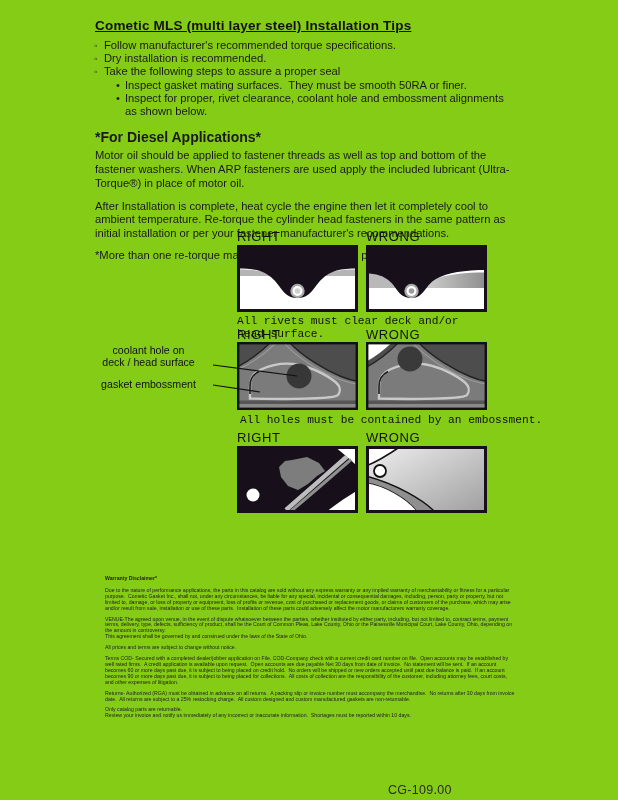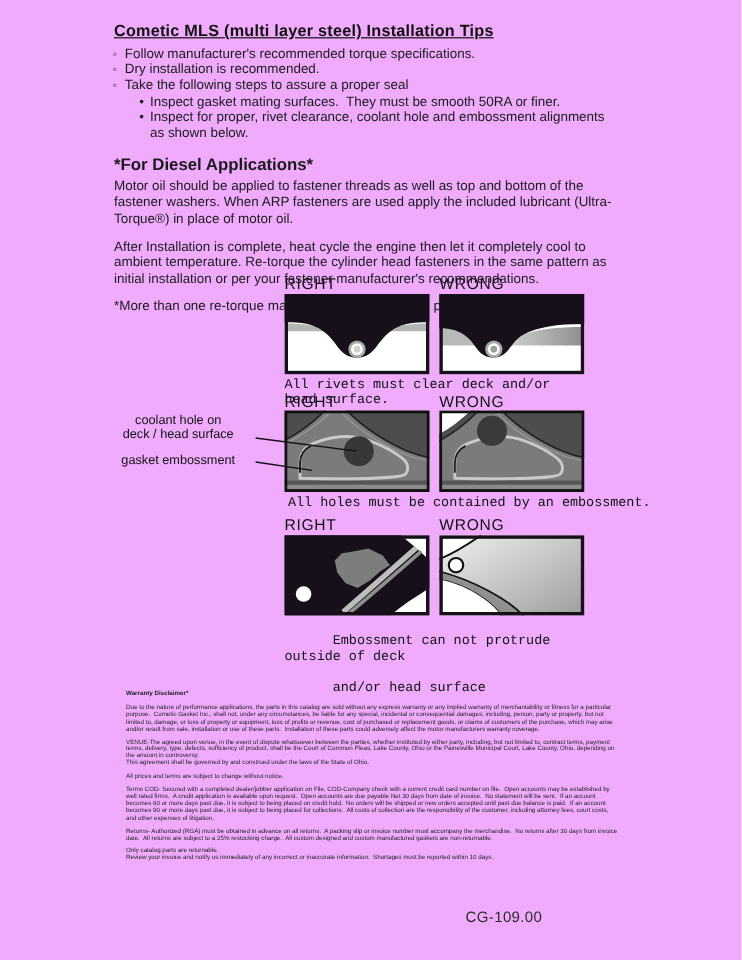--- a/index.html
+++ b/index.html
@@ -1,17 +1,17 @@
 <!DOCTYPE html>
 <html><head>
 <meta charset="utf-8">
 <style>
   html,body{margin:0;padding:0;background:#ffffff;}
   .page{
-    position:relative;width:618px;height:800px;background:#f0abfc;
+    position:relative;width:618px;height:800px;background:#84cc16;
     font-family:"Liberation Sans","DejaVu Sans",sans-serif;color:#1a1a1a;overflow:hidden;
   }
   
   .text-top{position:absolute;left:95px;top:18px;width:416px;}
   .doc-title{
     font-size:13.5px;font-weight:bold;text-decoration:underline;
     margin:0 0 6px 0;letter-spacing:.2px;color:#111;
   }
   .tips{list-style:none;margin:0;padding:0;font-size:11.2px;line-height:13.2px;}
   .tips li{position:relative;padding-left:9px;white-space:pre-wrap;}
@@ -42,21 +42,21 @@
   .leaders{position:absolute;left:0;top:0;pointer-events:none;}
   .row2 .caption{position:absolute;left:240px;top:87px;margin:0;}
   .row1{left:237px;top:229px;width:250px;}
   .row3{left:237px;top:430px;width:250px;}
   
   .legal{position:absolute;left:105px;top:576px;width:412px;font-size:5.2px;line-height:5.9px;color:#222;}
   .legal-heading{font-weight:bold;margin:0 0 6px 0;}
   .legal p{margin:0 0 5px 0;white-space:pre-wrap;}
   .legal p.tight{margin-bottom:0;}
   
-  .page-code{position:absolute;left:388px;top:757px;font-size:12.5px;letter-spacing:.3px;color:#2b2b2b;}
+  .page-code{position:absolute;left:388px;top:783px;font-size:12.5px;letter-spacing:.3px;color:#2b2b2b;}
 </style>
 </head>
 <body>
 
 <div class="page">
 
   <div class="text-top">
     <h1 class="doc-title">Cometic MLS (multi layer steel) Installation Tips</h1>
     <ul class="tips">
       <li class="lvl1">Follow manufacturer's recommended torque specifications.</li>
@@ -183,24 +183,20 @@
         <rect width="121" height="67" fill="url(#g-band)"></rect>
         <path d="M0,0 H35 C22,9 10,16 0,20 Z" fill="#ffffff"></path>
         <path d="M35,0 C22,9 10,16 0,20" fill="none" stroke="#111111" stroke-width="1.6"></path>
         <path d="M0,30 C30,38 58,54 70,67 L52,67 C42,54 22,41 0,37 Z" fill="#8f8f8f"></path>
         <path d="M0,30 C30,38 58,54 70,67 M0,37 C22,41 42,54 52,67" fill="none" stroke="#111111" stroke-width="1.4"></path>
         <path d="M0,37 C22,41 42,54 52,67 L0,67 Z" fill="#ffffff"></path>
         <circle cx="14" cy="25" r="6" fill="#ffffff" stroke="#111111" stroke-width="1.8"></circle>
         <rect x="1.5" y="1.5" width="118" height="64" fill="none" stroke="#17101a" stroke-width="3"></rect>
       </svg>
     </div>
-    <div class="caption">
-      <span>Embossment can not protrude outside of deck</span><br>
-      <span>and/or head surface</span>
-    </div>
   </div>
 
   <div class="legal">
     <div class="legal-heading">Warranty Disclaimer*</div>
     <p>Due to the nature of performance applications, the parts in this catalog are sold without any express warranty or any implied warranty of merchantability or fitness for a particular purpose.  Cometic Gasket Inc., shall not, under any circumstances, be liable for any special, incidental or consequential damages, including, person, party or property, but not limited to, damage, or loss of property or equipment, loss of profits or revenue, cost of purchased or replacement goods, or claims of customers of the purchase, which may arise and/or result from sale, installation or use of these parts.  Installation of these parts could adversely affect the motor manufacturers warranty coverage.</p>
     <p class="tight">VENUE-The agreed upon venue, in the event of dispute whatsoever between the parties, whether instituted by either party, including, but not limited to, contract terms, payment terms, delivery, type, defects, sufficiency of product, shall be the Court of Common Pleas, Lake County, Ohio or the Painesville Municipal Court, Lake County, Ohio, depending on the amount in controversy.</p>
     <p>This agreement shall be governed by and construed under the laws of the State of Ohio.</p>
     <p>All prices and terms are subject to change without notice.</p>
     <p>Terms COD- Secured with a completed dealer/jobber application on File, COD-Company check with a current credit card number on file.  Open accounts may be established by well rated firms.  A credit application is available upon request.  Open accounts are due payable Net 30 days from date of invoice.  No statement will be sent.  If an account becomes 60 or more days past due, it is subject to being placed on credit hold.  No orders will be shipped or new orders accepted until past due balance is paid.  If an account becomes 90 or more days past due, it is subject to being placed for collections.  All costs of collection are the responsibility of the customer, including attorney fees, court costs, and other expenses of litigation.</p>
     <p>Returns- Authorized (RGA) must be obtained in advance on all returns.  A packing slip or invoice number must accompany the merchandise.  No returns after 30 days from invoice date.  All returns are subject to a 25% restocking charge.  All custom designed and custom manufactured gaskets are non-returnable.</p>

